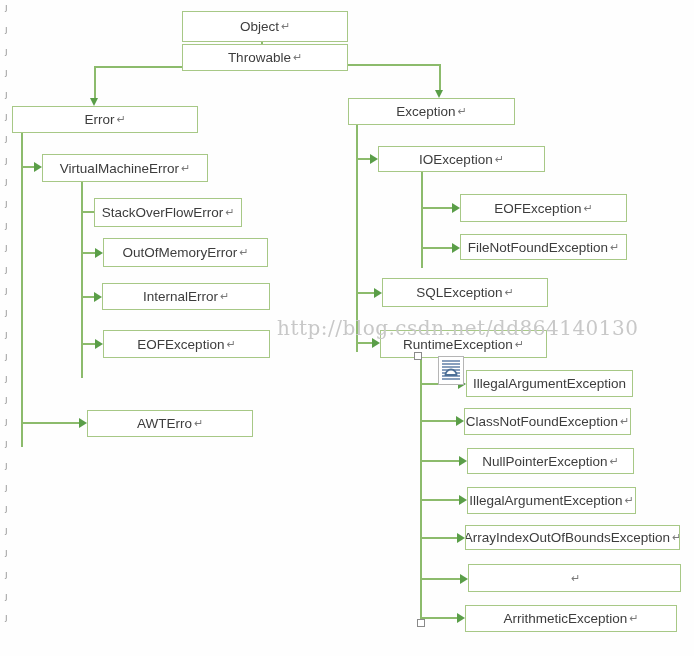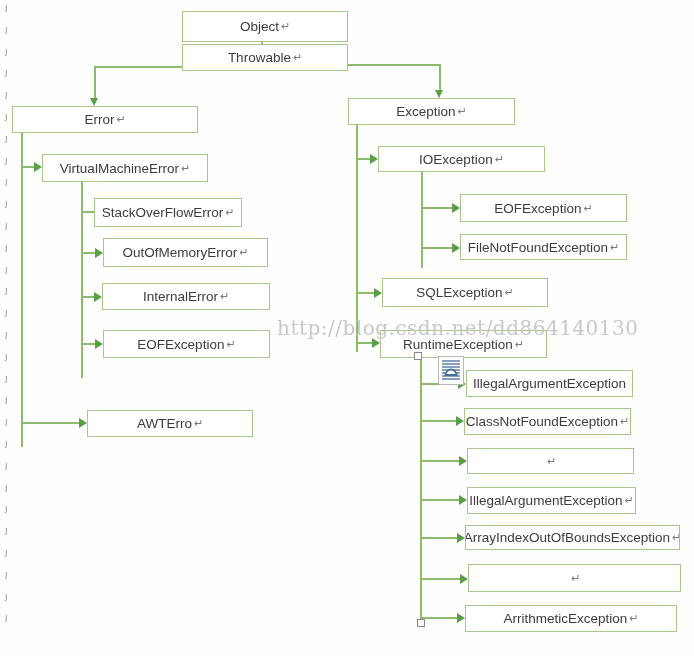--- a/index.html
+++ b/index.html
@@ -193,20 +193,21 @@
       <span class="ret">↵</span>
   </div>
   <div class="box" style="left:466px;top:370px;width:167px;height:27px">
     <span>IllegalArgumentException</span>
   </div>
   <div class="box" style="left:464px;top:408px;width:167px;height:27px">
     <span>ClassNotFoundException</span>
       <span class="ret">↵</span>
   </div>
   <div class="box" style="left:467px;top:448px;width:167px;height:26px">
+    <span>NullPointerException</span>
       <span class="ret">↵</span>
   </div>
   <div class="box" style="left:467px;top:487px;width:169px;height:27px">
     <span>IllegalArgumentException</span>
       <span class="ret">↵</span>
   </div>
   <div class="box" style="left:465px;top:525px;width:215px;height:25px">
     <span>ArrayIndexOutOfBoundsException</span>
       <span class="ret">↵</span>
   </div>

